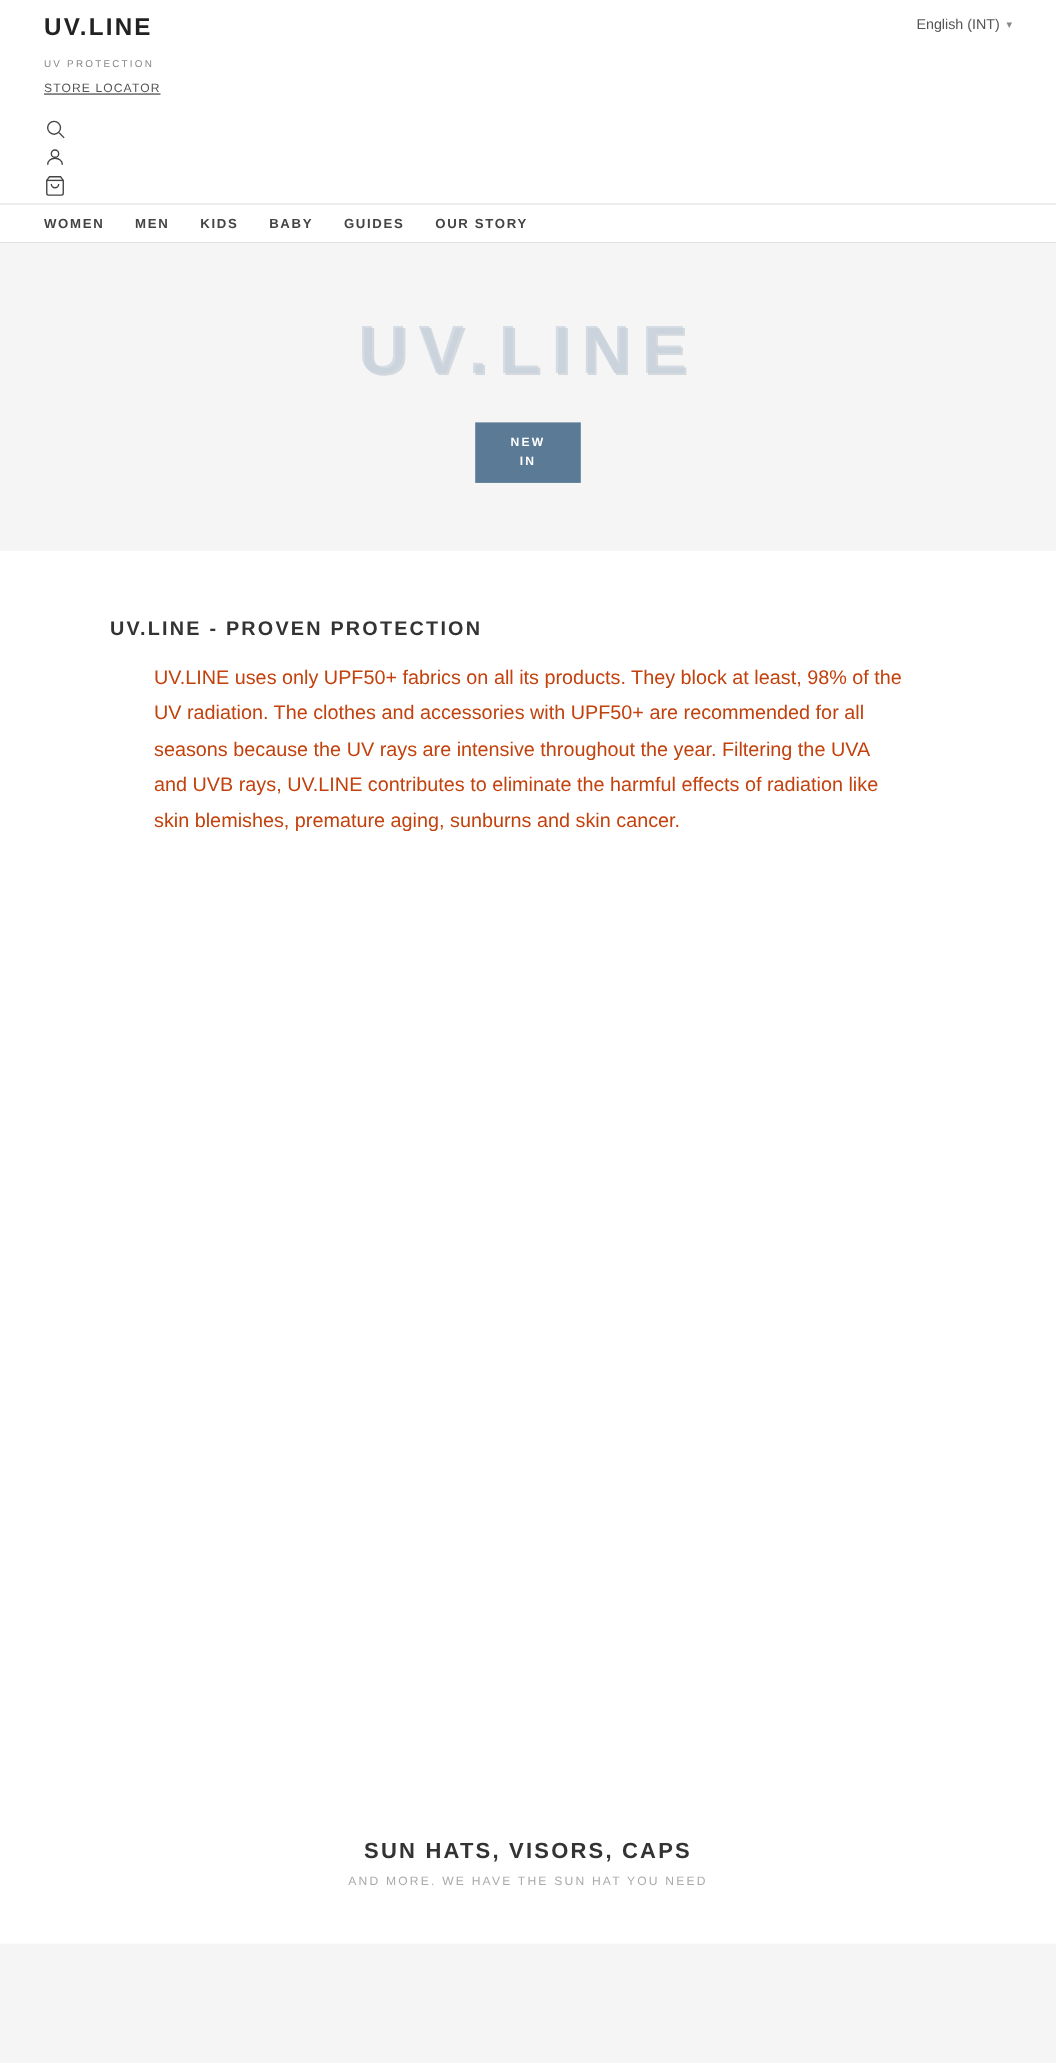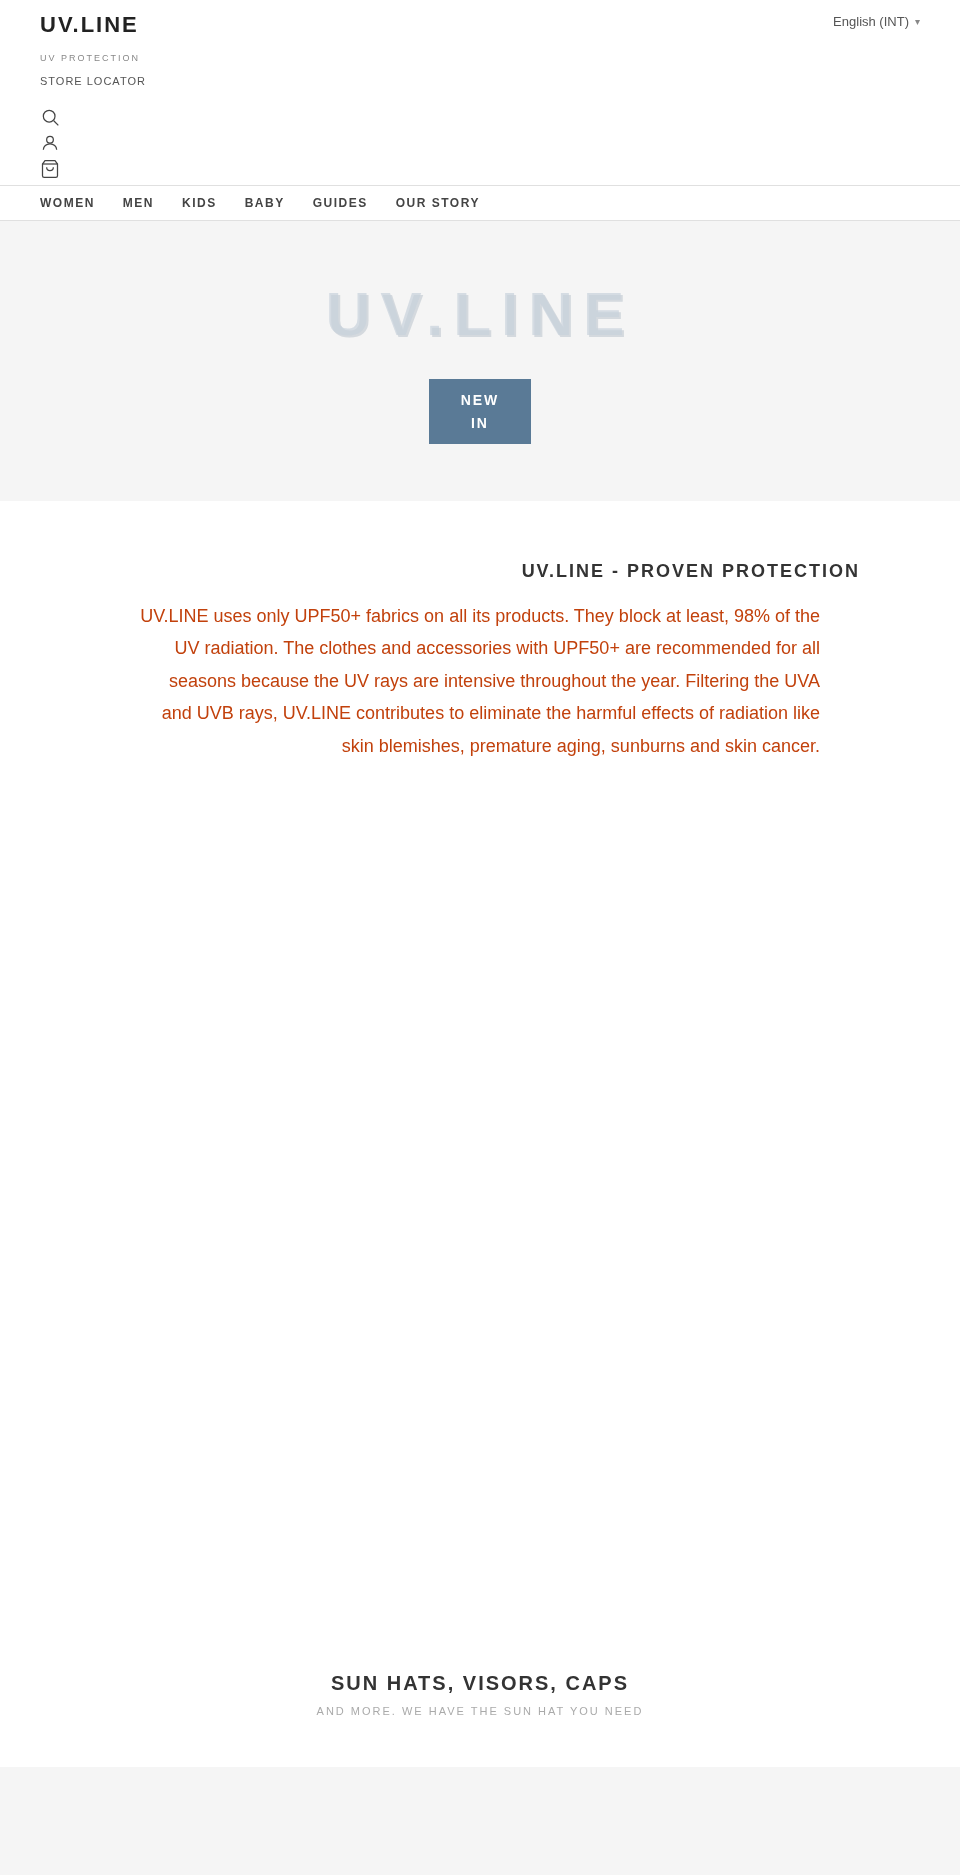--- a/index.html
+++ b/index.html
@@ -107,32 +107,32 @@
       color: rgba(200,210,220,0.7);
       text-shadow: 2px 2px 0px rgba(180,190,200,0.5);
       font-family: 'Arial Black', Arial, sans-serif;
       text-transform: uppercase;
     }
     .new-in-btn {
       background: #5a7a96;
       color: #fff;
       border: none;
       padding: 10px 32px;
-      font-size: 14px;
+      font-size: 11px;
       letter-spacing: 2px;
       text-transform: uppercase;
       cursor: pointer;
       font-weight: 600;
       line-height: 1.6;
     }
 
     
     .proven-section {
       padding: 60px 100px 50px 100px;
-      text-align: right;
+      text-align: left;
     }
     .proven-title {
       font-size: 18px;
       font-weight: 700;
       letter-spacing: 2px;
       color: #333;
       text-transform: uppercase;
       margin-bottom: 18px;
     }
     .proven-text {
@@ -187,21 +187,21 @@
     <span class="logo-sub">UV PROTECTION</span>
   </div>
   <div style="display:flex; flex-direction:column; align-items:flex-end; gap:10px;">
     <div class="lang-selector">
       <span>English (INT)</span>
       <span class="chevron">▾</span>
     </div>
   </div>
 </div>
 
-<div style="padding: 0 40px 10px 40px;">
+<div style="padding: 0 40px 10px 40px; text-decoration: underline;">
   <span class="store-locator">STORE LOCATOR</span>
 </div>
 
 <div class="header-icons">
   <div class="icon-row">
     <svg class="icon-svg" viewBox="0 0 24 24">
       <circle cx="11" cy="11" r="7"></circle>
       <line x1="16.5" y1="16.5" x2="22" y2="22"></line>
     </svg>
   </div>

